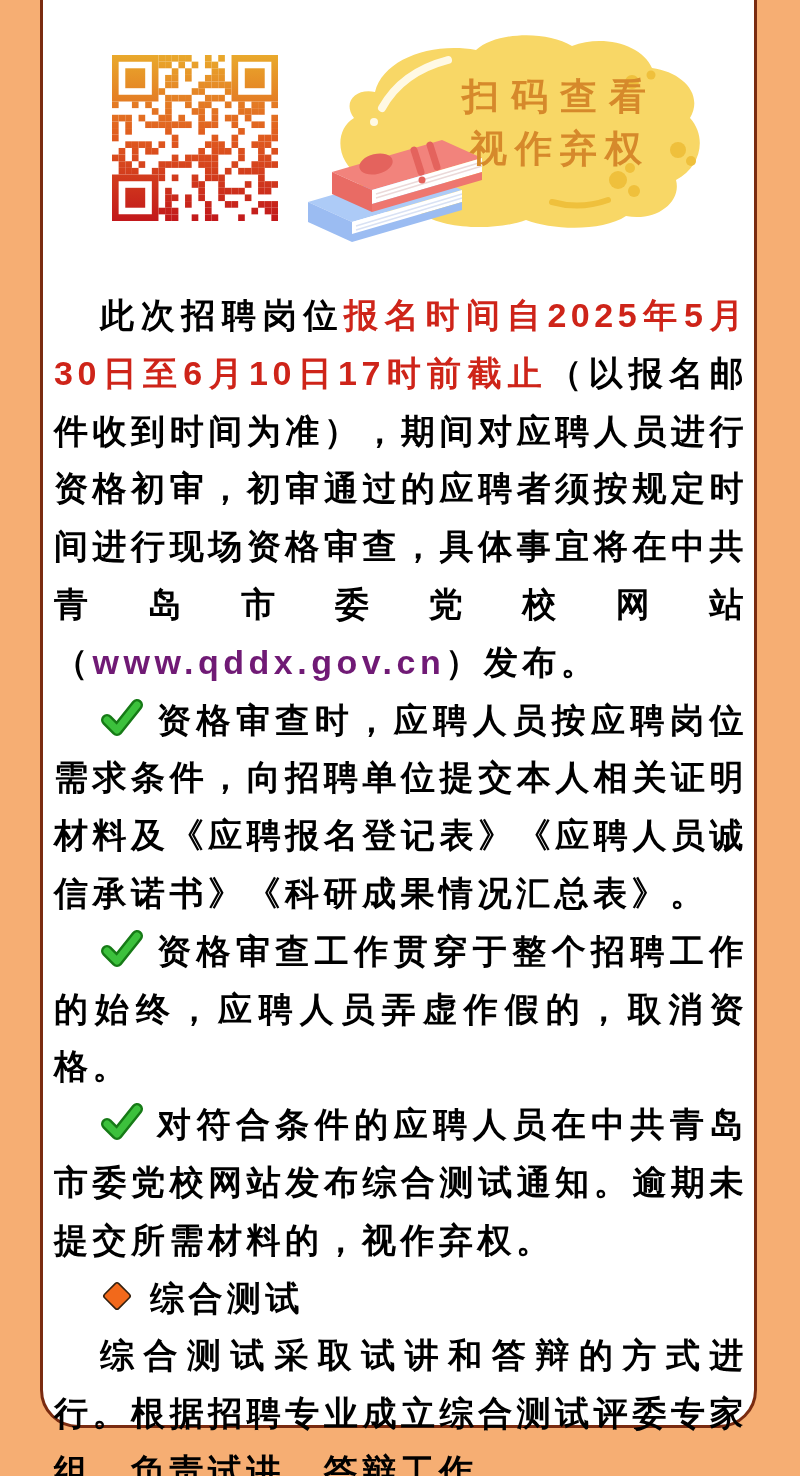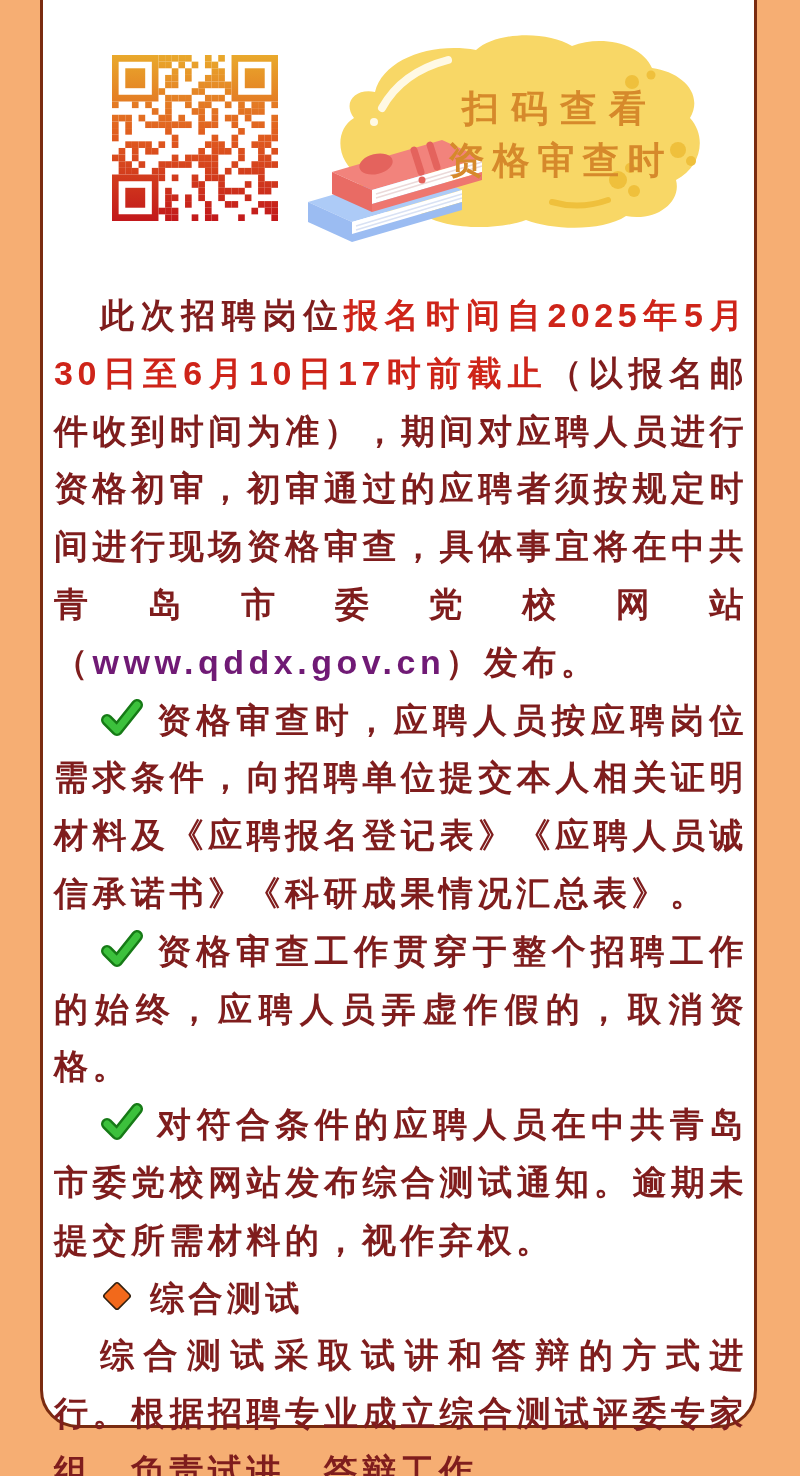--- a/index.html
+++ b/index.html
@@ -5,32 +5,32 @@
   html,body{margin:0;padding:0;}
   body{width:800px;height:1476px;overflow:hidden;background:#F6AE73;
        font-family:"Liberation Sans","DejaVu Sans",sans-serif;}
   .page{position:relative;width:800px;height:1476px;background:#F6AE73;overflow:hidden;}
   .panel{position:absolute;left:40px;top:-50px;width:711px;height:1472px;
          background:#FFFFFF;border:3px solid #7A2B10;border-radius:38px;}
   
   .qr{position:absolute;left:112px;top:55px;width:166px;height:166px;}
   
   .badge-svg{position:absolute;left:280px;top:30px;width:440px;height:215px;}
-  .badge-text{position:absolute;left:420px;top:84px;width:280px;text-align:center;
+  .badge-text{position:absolute;left:420px;top:72px;width:280px;text-align:center;
               color:#D6892B;font-weight:700;}
   .badge-line1{font-size:37px;letter-spacing:12px;line-height:50px;}
   .badge-line2{font-size:37px;letter-spacing:8px;line-height:54px;}
   
   .article{position:absolute;left:54px;top:287px;width:694px;
            font-size:34px;font-weight:700;line-height:57.8px;
            letter-spacing:4.5px;color:#141414;text-align:justify;}
   .article p{margin:0;text-indent:46px;}
   .seg-red{color:#CE2419;}
   .seg-blue{color:#701a75;}
-  .seg-black{color:#7f1d1d;}
+  .seg-black{color:#000000;}
   .bullet{display:inline-block;vertical-align:-5px;margin-right:12px;}
   .bullet.diamond{vertical-align:-3px;margin-right:16px;}
 </style>
 </head>
 <body>
 
 <div class="page">
 
   <div class="panel"></div>
 
@@ -311,21 +311,21 @@
       <polygon points="92,174 202,142 202,150 92,182" fill="#EE766F"></polygon>
       <polygon points="52,142 92,160 92,182 52,164" fill="#E96B64"></polygon>
       <ellipse cx="96" cy="134" rx="17" ry="10" fill="#E4635D" transform="rotate(-14 96 134)"></ellipse>
       <path d="M 134 120 L 141 142 M 150 115 L 157 137" stroke="#E4635D" stroke-width="7" stroke-linecap="round" fill="none"></path>
       <circle cx="142" cy="150" r="3.5" fill="#E4635D"></circle>
     </g>
   </svg>
 
   <div class="badge-text">
     <div class="badge-line1">扫码查看</div>
-    <div class="badge-line2">资格审查时</div>
+    <div class="badge-line2">视作弃权</div>
   </div>
 
   <div class="article" id="article">
       <p><span class="seg-black">此次招聘岗位</span><span class="seg-red">报名时间自2025年5月30日至6月10日17时前截止</span><span class="seg-black">（以报名邮件收到时间为准），期间对应聘人员进行资格初审，初审通过的应聘者须按规定时间进行现场资格审查，具体事宜将在中共青岛市委党校网站（</span><span class="seg-blue">www.qddx.gov.cn</span><span class="seg-black">）发布。</span></p>
       <p><svg class="bullet" width="44" height="40" viewBox="0 0 44 40">
           <path d="M7 23 L17 33 L37 8" fill="none" stroke="#167A16" stroke-width="12" stroke-linecap="round" stroke-linejoin="round"></path>
           <path d="M7 23 L17 33 L37 8" fill="none" stroke="#3CC13C" stroke-width="7" stroke-linecap="round" stroke-linejoin="round"></path>
         </svg><span class="seg-black">资格审查时，应聘人员按应聘岗位需求条件，向招聘单位提交本人相关证明材料及《应聘报名登记表》《应聘人员诚信承诺书》《科研成果情况汇总表》。</span></p>
       <p><svg class="bullet" width="44" height="40" viewBox="0 0 44 40">
           <path d="M7 23 L17 33 L37 8" fill="none" stroke="#167A16" stroke-width="12" stroke-linecap="round" stroke-linejoin="round"></path>

